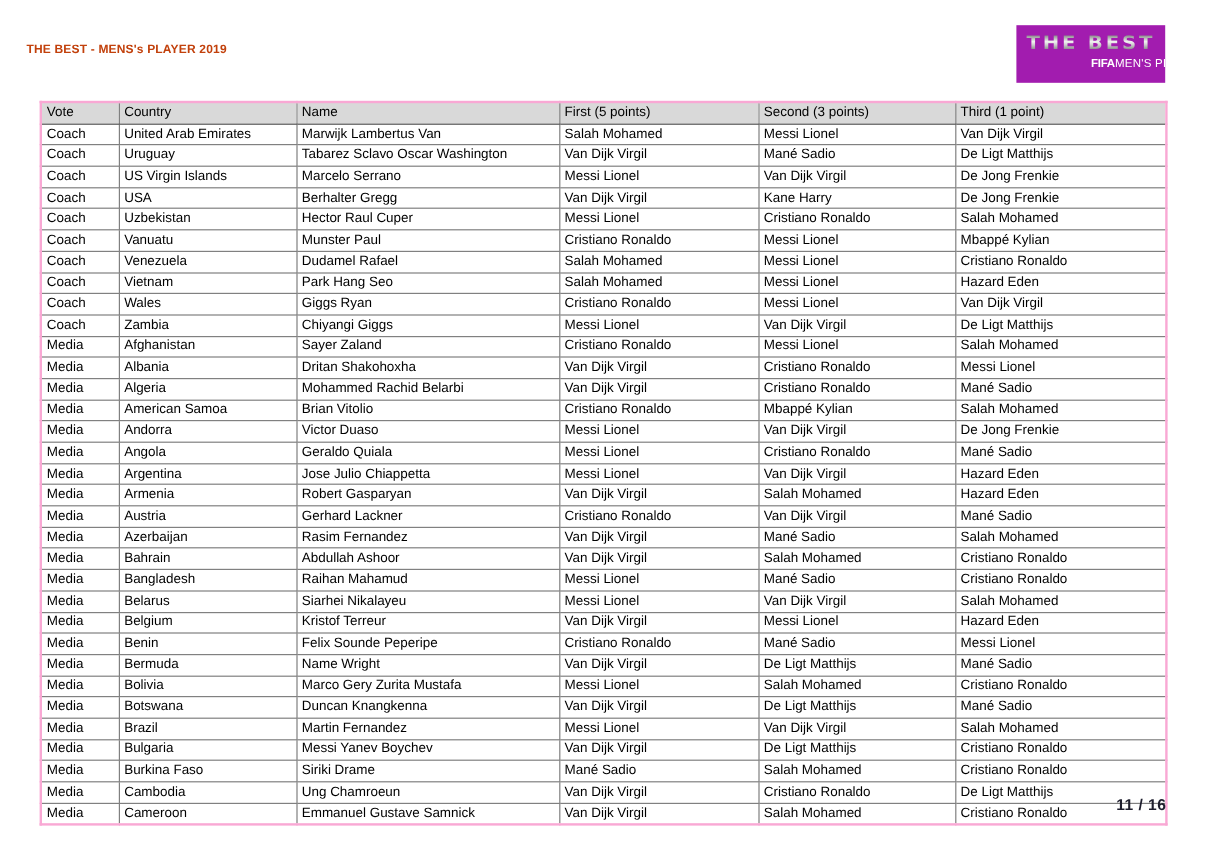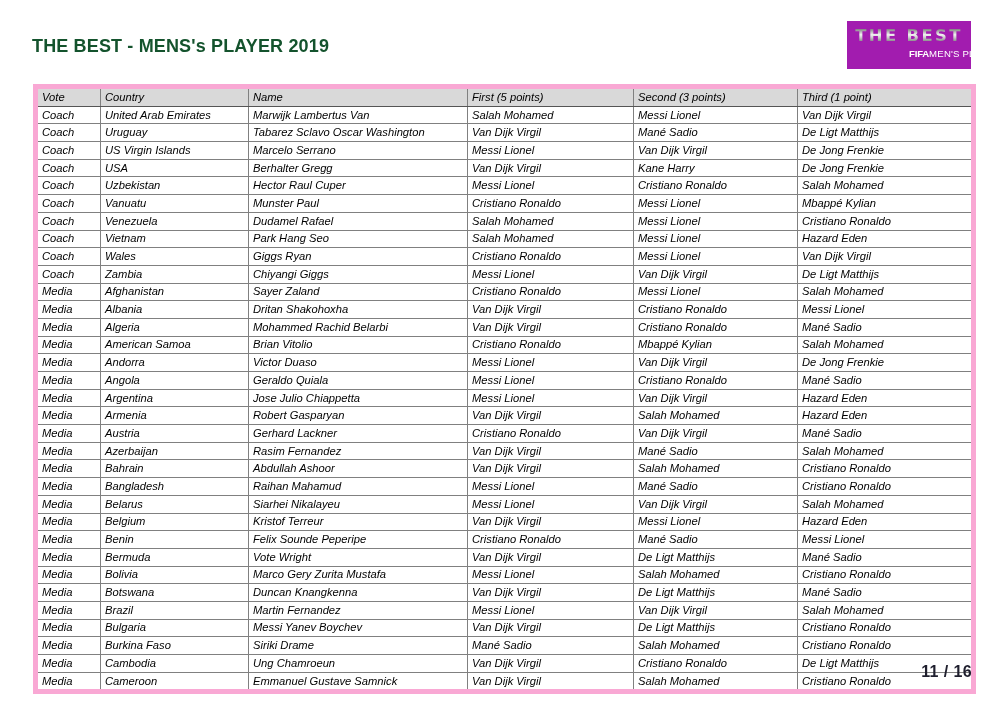--- a/index.html
+++ b/index.html
@@ -19,26 +19,26 @@
   
   #page-header {
     position: absolute;
     top: 0;
     left: 0;
     width: 1007px;
     height: 84px;
   }
   #doc-title {
     position: absolute;
-    left: 32px;
+    left: 22px;
     top: 36px;
-    font-size: 18px;
+    font-size: 10px;
     font-weight: bold;
     letter-spacing: 0.15px;
-    color: #14532d;
+    color: #c2410c;
     white-space: nowrap;
   }
 
   
   #fifa-logo {
     position: absolute;
     left: 847px;
     top: 21px;
     width: 124px;
     height: 48px;
@@ -87,22 +87,21 @@
   #vote-table-wrap {
     position: absolute;
     left: 33px;
     top: 84px;
     width: 938px;
   }
   table.vote-table {
     border-collapse: collapse;
     table-layout: fixed;
     width: 938px;
-    border: 5px solid #f9a8d4;
-    font-style: italic;
+    border: 2px solid #f9a8d4;
   }
   table.vote-table col.c-vote    { width: 65px;  }
   table.vote-table col.c-country { width: 148px; }
   table.vote-table col.c-name    { width: 219px; }
   table.vote-table col.c-first   { width: 166px; }
   table.vote-table col.c-second  { width: 164px; }
   table.vote-table col.c-third   { width: 176px; }
 
   table.vote-table th,
   table.vote-table td {
@@ -128,21 +127,21 @@
     position: absolute;
     left: 0;
     top: 663px;
     width: 1007px;
     height: 40px;
   }
   #page-number {
     position: absolute;
     right: 35px;
     top: 0;
-    font-size: 16px;
+    font-size: 13px;
     font-weight: bold;
     color: #1f1f2e;
     letter-spacing: 0.4px;
   }
 </style>
 </head>
 <body>
 
 <div id="page-header">
   <div id="doc-title">THE BEST - MENS's PLAYER 2019</div>
@@ -372,21 +371,21 @@
           <td>Media</td>
           <td>Benin</td>
           <td>Felix Sounde Peperipe</td>
           <td>Cristiano Ronaldo</td>
           <td>Mané Sadio</td>
           <td>Messi Lionel</td>
         </tr>
         <tr>
           <td>Media</td>
           <td>Bermuda</td>
-          <td>Vote Wright</td>
+          <td>Name Wright</td>
           <td>Van Dijk Virgil</td>
           <td>De Ligt Matthijs</td>
           <td>Mané Sadio</td>
         </tr>
         <tr>
           <td>Media</td>
           <td>Bolivia</td>
           <td>Marco Gery Zurita Mustafa</td>
           <td>Messi Lionel</td>
           <td>Salah Mohamed</td>

